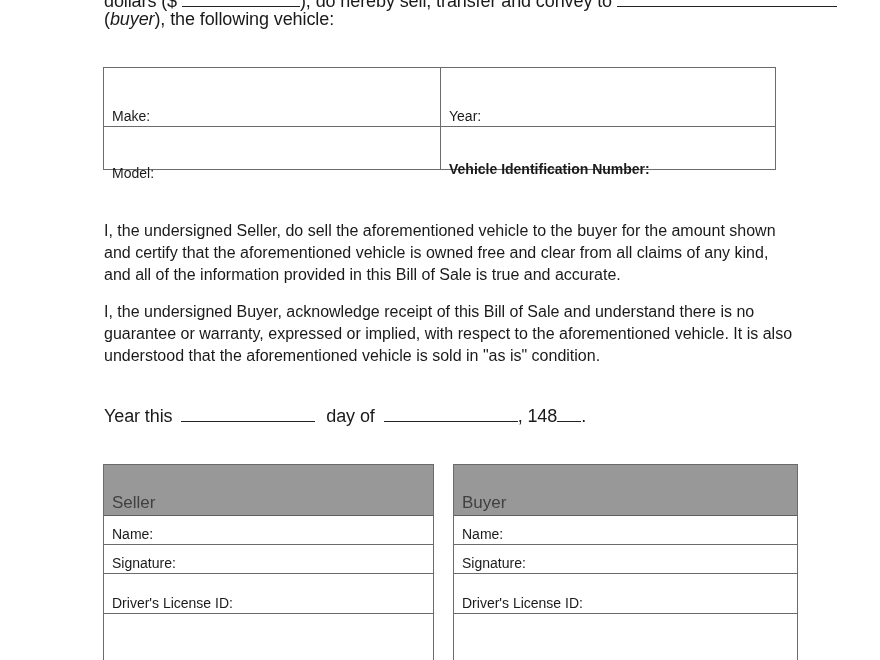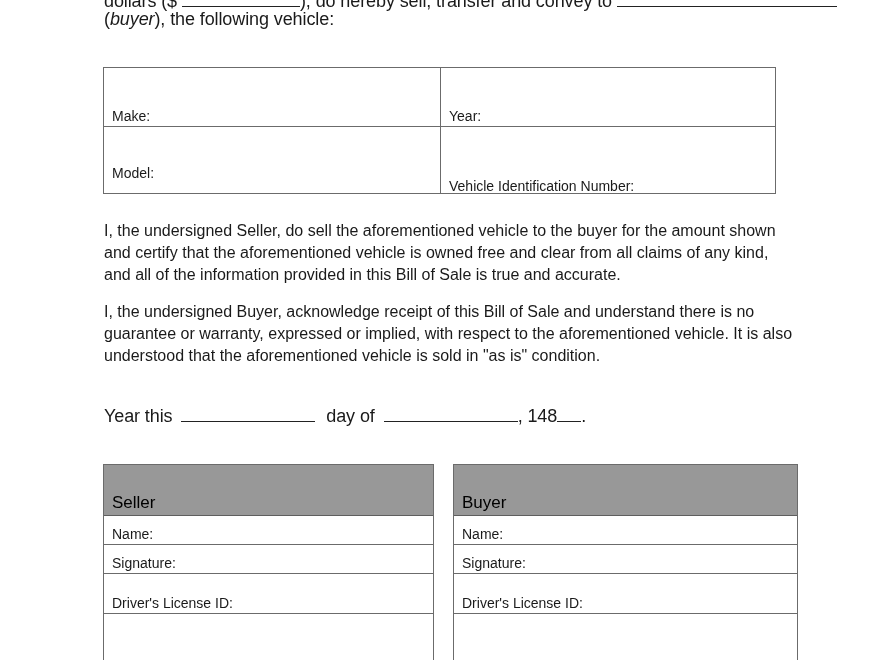--- a/index.html
+++ b/index.html
@@ -27,21 +27,21 @@
       display: inline-block;
       border-bottom: 1px solid #222;
       height: 12px;
       vertical-align: baseline;
     }
     .vehicle-table {
       position: absolute;
       left: 103px;
       top: 67px;
       width: 673px;
-      height: 127px;
+      height: 103px;
       border: 1px solid #6b6b6b;
       box-sizing: border-box;
     }
     .vt-cell {
       position: absolute;
       box-sizing: border-box;
     }
     .vt-label {
       position: absolute;
       left: 8px;
@@ -81,21 +81,21 @@
       height: 50px;
       background: #989898;
       border-bottom: 1px solid #5e5e5e;
       position: relative;
     }
     .party-title {
       position: absolute;
       left: 8px;
       bottom: 2px;
       font-size: 17px;
-      color: #000000;
+      color: #404040;
     }
     .party-row {
       height: 29px;
       border-bottom: 1px solid #6b6b6b;
       position: relative;
       box-sizing: border-box;
     }
     .party-row-label {
       position: absolute;
       left: 8px;
@@ -120,21 +120,21 @@
   <div class="vt-vline"></div>
   <div class="vt-cell" style="left:0;top:0;width:336px;height:58px;">
     <span class="vt-label">Make:</span>
   </div>
   <div class="vt-cell" style="left:0;top:59px;width:336px;height:56px;">
     <span class="vt-label">Model:</span>
   </div>
   <div class="vt-cell" style="left:337px;top:0;width:334px;height:58px;">
     <span class="vt-label">Year:</span>
   </div>
-  <div class="vt-cell" style="left:337px;top:72px;width:334px;height:56px;">
+  <div class="vt-cell" style="left:337px;top:55px;width:334px;height:56px;font-weight:bold;">
     <span class="vt-label">Vehicle Identification Number:</span>
   </div>
 </div>
 
 <div class="para" style="top:220px;">I, the undersigned Seller, do sell the aforementioned vehicle to the buyer for the amount shown and certify that the aforementioned vehicle is owned free and clear from all claims of any kind, and all of the information provided in this Bill of Sale is true and accurate.</div>
 <div class="para" style="top:301px;">I, the undersigned Buyer, acknowledge receipt of this Bill of Sale and understand there is no guarantee or warranty, expressed or implied, with respect to the aforementioned vehicle. It is also understood that the aforementioned vehicle is sold in "as is" condition.</div>
 
 <div class="line" style="top:406px;">
   <span>Year this</span>
   <span class="blank" style="width:134px;margin-left:4px;"></span>

